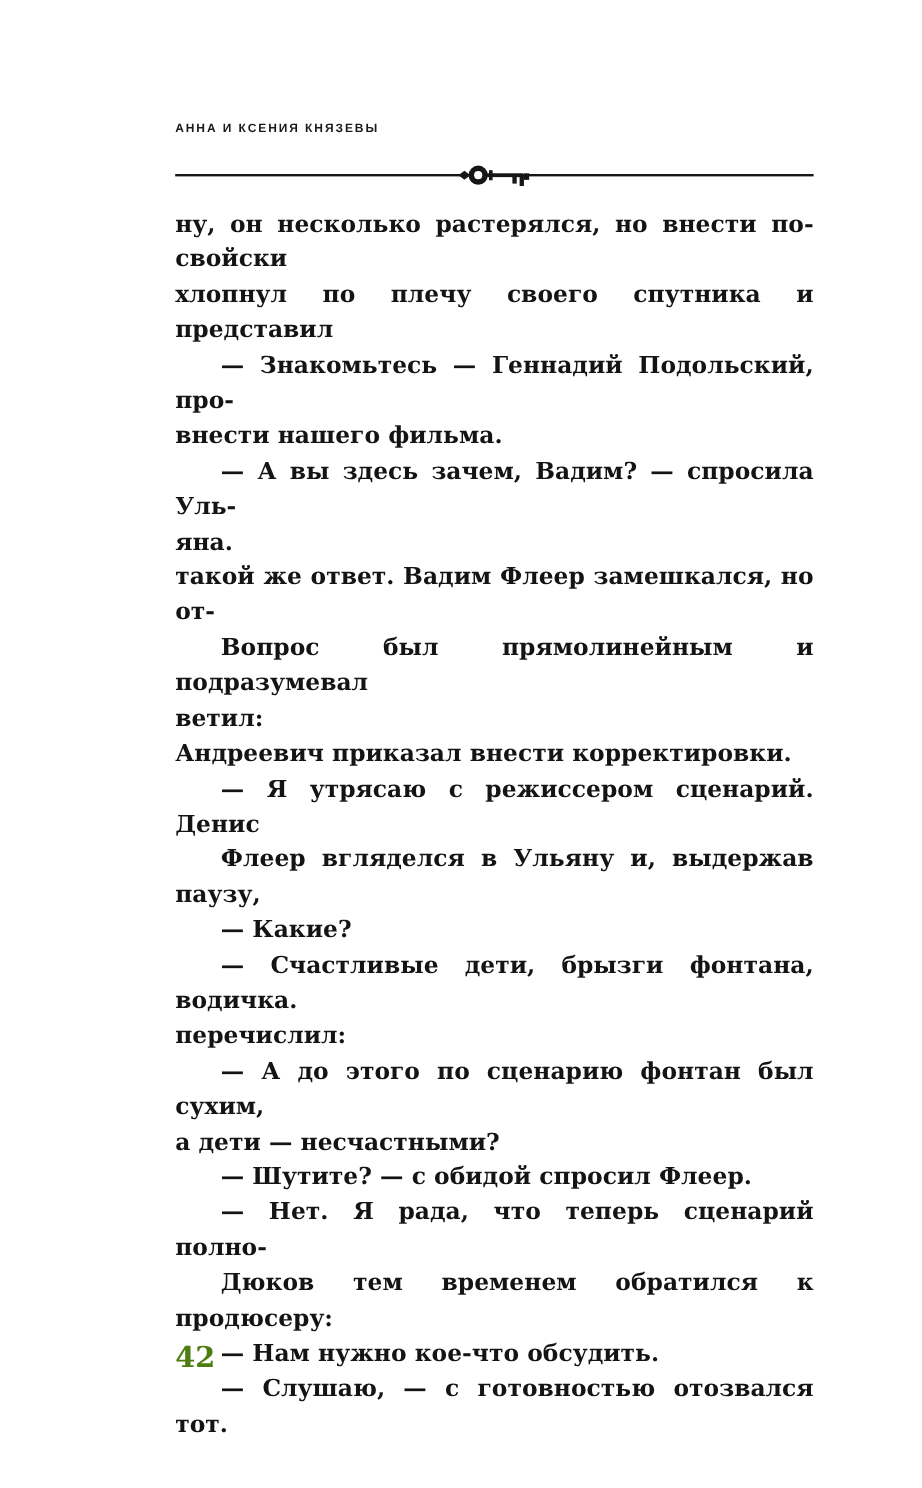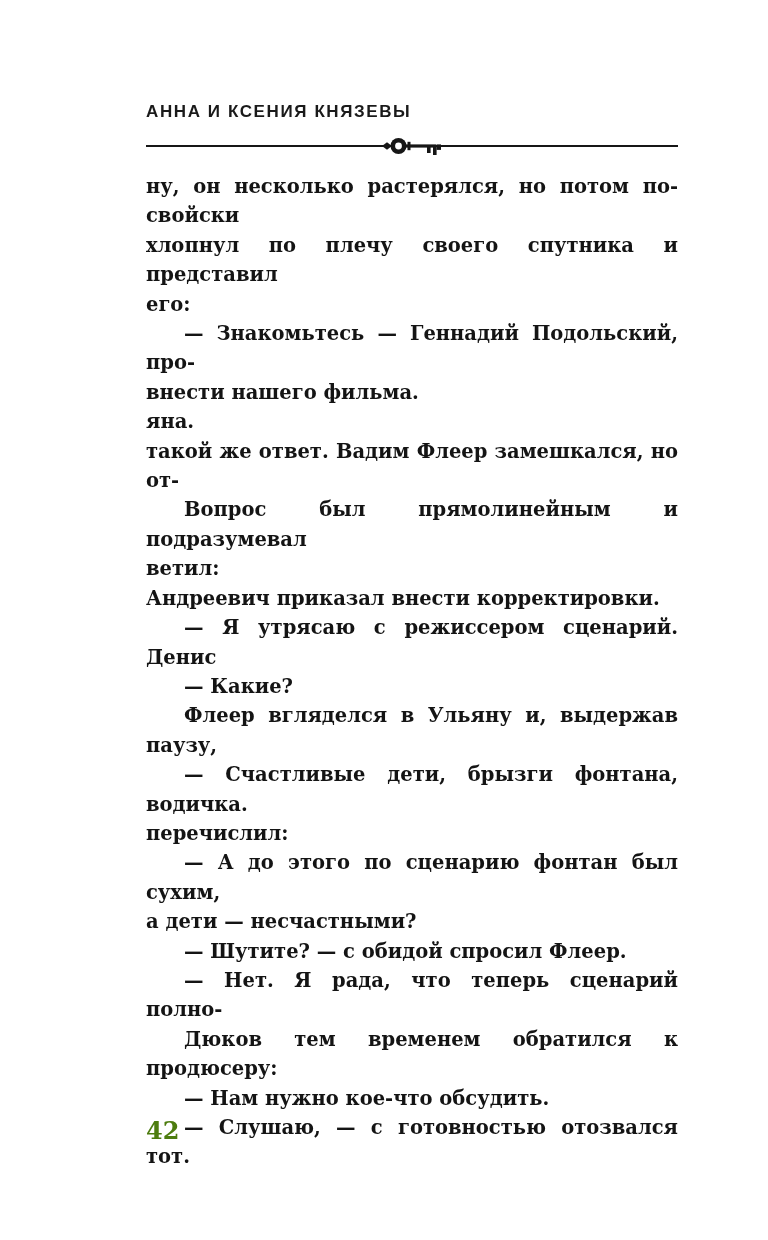--- a/index.html
+++ b/index.html
@@ -15,21 +15,21 @@
     color: #161616;
     overflow: hidden;
   }
   .running-header {
     position: absolute;
     top: 102px;
     left: 146px;
     width: 532px;
     font-family: "Liberation Sans", sans-serif;
     font-weight: 700;
-    font-size: 17px;
+    font-size: 10px;
     letter-spacing: 1.6px;
     color: #1a1a1a;
   }
   .header-rule {
     position: absolute;
     top: 145px;
     left: 146px;
     width: 532px;
     border-top: 2px solid #161616;
   }
@@ -85,33 +85,33 @@
     <circle cx="16.5" cy="11" r="8" fill="#161616"></circle>
     <circle cx="16.5" cy="11" r="3.4" fill="#ffffff"></circle>
     <rect x="24" y="9.4" width="30" height="3.2" fill="#161616"></rect>
     <rect x="25.5" y="6.8" width="3" height="8.4" fill="#161616"></rect>
     <rect x="45" y="11" width="3.6" height="7" fill="#161616"></rect>
     <rect x="51" y="11" width="3.6" height="9" fill="#161616"></rect>
     <rect x="54.5" y="9.4" width="4.5" height="5.5" fill="#161616"></rect>
   </svg>
 
   <div class="text-block">
-      <div class="line">ну, он несколько растерялся, но потом по-свойски</div>
+      <div class="line">ну, он несколько растерялся, но внести по-свойски</div>
       <div class="line">хлопнул по плечу своего спутника и представил</div>
-      <div class="line last">его:</div>
       <div class="line indent">— Знакомьтесь — Геннадий Подольский, про-</div>
       <div class="line last">внести нашего фильма.</div>
+      <div class="line indent">— А вы здесь зачем, Вадим? — спросила Уль-</div>
       <div class="line last">яна.</div>
       <div class="line">такой же ответ. Вадим Флеер замешкался, но от-</div>
       <div class="line indent">Вопрос был прямолинейным и подразумевал</div>
       <div class="line last">ветил:</div>
       <div class="line last">Андреевич приказал внести корректировки.</div>
       <div class="line indent">— Я утрясаю с режиссером сценарий. Денис</div>
+      <div class="line indent">Флеер вгляделся в Ульяну и, выдержав паузу,</div>
       <div class="line last indent">— Какие?</div>
-      <div class="line indent">Флеер вгляделся в Ульяну и, выдержав паузу,</div>
       <div class="line last indent">— Счастливые дети, брызги фонтана, водичка.</div>
       <div class="line last">перечислил:</div>
       <div class="line indent">— А до этого по сценарию фонтан был сухим,</div>
       <div class="line last">а дети — несчастными?</div>
       <div class="line last indent">— Шутите? — с обидой спросил Флеер.</div>
       <div class="line indent">— Нет. Я рада, что теперь сценарий полно-</div>
       <div class="line last indent">Дюков тем временем обратился к продюсеру:</div>
       <div class="line last indent">— Нам нужно кое-что обсудить.</div>
       <div class="line last indent">— Слушаю, — с готовностью отозвался тот.</div>
     </div>

